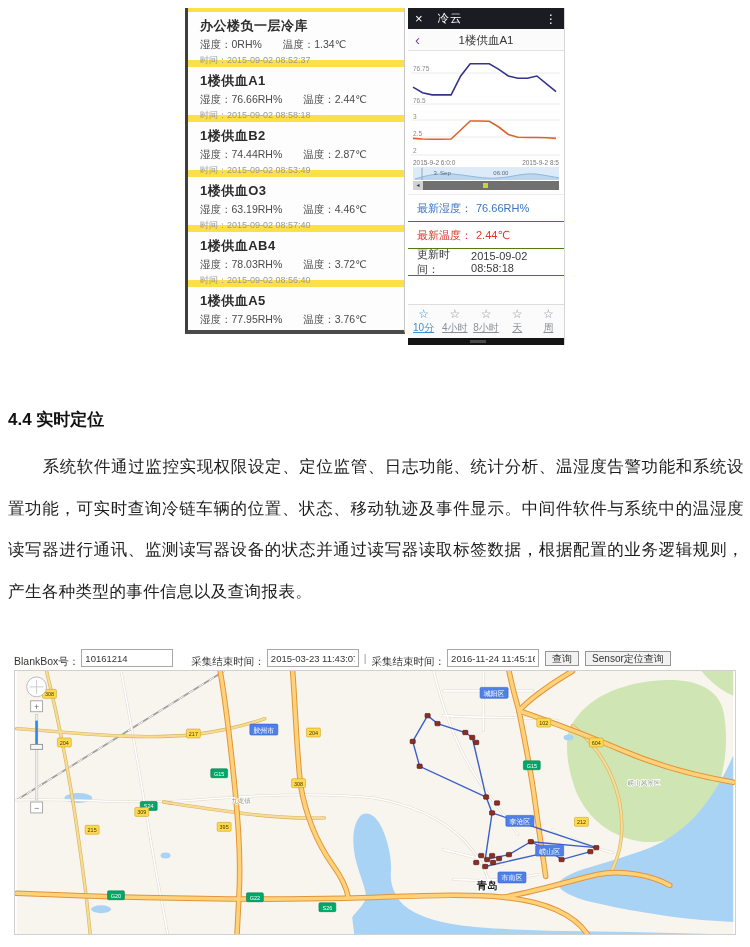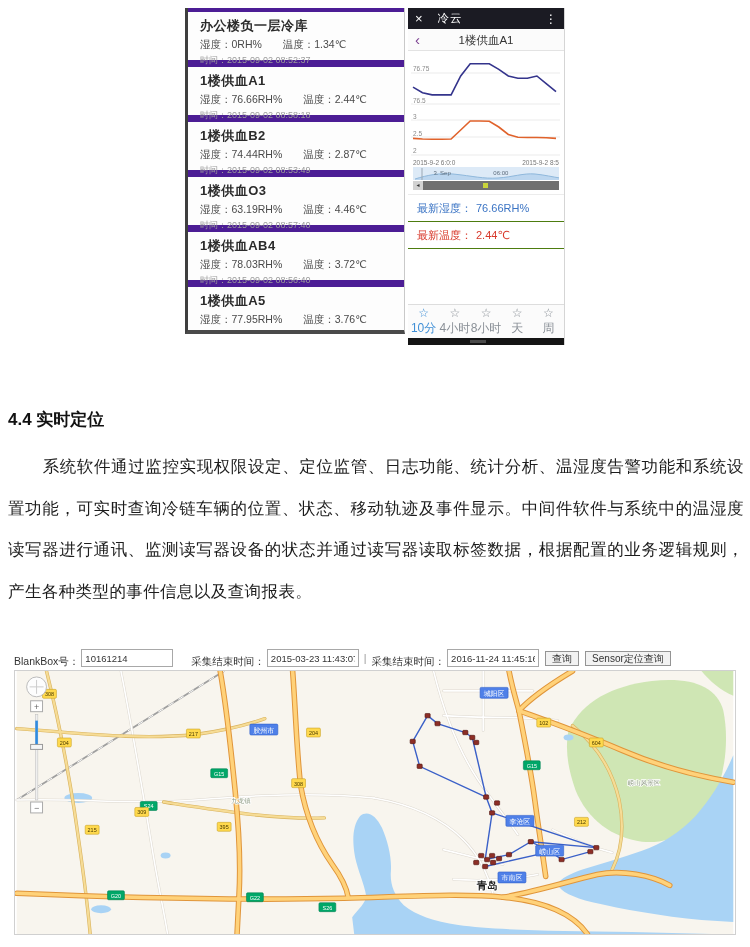--- a/index.html
+++ b/index.html
@@ -1,21 +1,21 @@
 <!DOCTYPE html>
 <html><head>
 <meta charset="utf-8">
 <style>
   * { margin:0; padding:0; box-sizing:border-box; }
   body { background:#ffffff; font-family:"Liberation Sans","DejaVu Sans",sans-serif; }
   .page { position:relative; width:750px; height:947px; background:#ffffff; overflow:hidden; }
 
   
   .phone-list { position:absolute; left:185px; top:8px; width:220px; height:326px;
-    background:#4c1d95; border-left:3px solid #3f3f3f; border-bottom:4px solid #4a4a4a;
+    background:#fde047; border-left:3px solid #3f3f3f; border-bottom:4px solid #4a4a4a;
     border-right:1px solid #c9c9c9; overflow:hidden; padding-top:4px; }
   .sensor-card { background:#fdfdfd; height:48px; margin-bottom:7px; padding:5px 12px 0 12px; }
   .card-title { font-size:13px; font-weight:600; color:#2b2b2b; letter-spacing:.5px; }
   .card-line { margin-top:3px; font-size:10.5px; color:#4a4a4a; }
   .card-line .pair2 { margin-left:18px; }
   .card-time { margin-top:2px; font-size:9px; color:#9a9a9a; }
 
   
   .phone-detail { position:absolute; left:408px; top:8px; width:157px; height:337px;
     background:#ffffff; border-right:1px solid #d5d5d5; overflow:hidden; }
@@ -41,21 +41,21 @@
   .scrollbar .mark { position:absolute; left:48%; top:2px; width:5px; height:5px; background:#c9d43b; }
   .info-rows { margin-top:4px; border-top:1px solid #ececec; }
   .info-row { height:27px; display:flex; align-items:center; padding-left:9px;
     border-bottom:1px solid #4d7c0f; font-size:11px; }
   .info-row .val { margin-left:4px; }
   .c-blue { color:#3b74c4; } .c-red { color:#d8392b; } .c-dark { color:#3a3a3a; }
   .tabbar { position:absolute; bottom:7px; left:0; width:100%; height:34px; border-top:1px solid #dddddd;
     background:#fbfbfb; display:flex; }
   .tab { flex:1; display:flex; flex-direction:column; align-items:center; justify-content:center; color:#8a9097; }
   .tab .star { font-size:12px; line-height:12px; }
-  .tab .tlabel { font-size:12px; margin-top:1px; }
+  .tab .tlabel { font-size:10px; margin-top:1px;text-decoration:underline; }
   .tab.active { color:#3f8fd6; }
   .phone-bottom-bar { position:absolute; bottom:0; left:0; width:100%; height:7px; background:#141414; }
   .phone-bottom-bar .notch { position:absolute; left:40%; top:2px; width:16px; height:3px; background:#4a4a4a; }
 
   
   .sec-heading { position:absolute; left:8px; top:408px; font-size:17px; font-weight:bold; color:#111; }
   .body-text { position:absolute; left:8px; top:446px; width:736px; font-size:16.5px; line-height:41.5px;
     color:#1c1c1c; text-align:justify; text-indent:2.1em; letter-spacing:.4px; }
 
   
@@ -189,20 +189,24 @@
     </div>
 
     <div class="info-rows">
       <div class="info-row c-blue">
         <span>最新湿度：</span>
         <span class="val">76.66RH%</span>
       </div>
       <div class="info-row c-red">
         <span>最新温度：</span>
         <span class="val">2.44℃</span>
+      </div>
+      <div class="info-row c-dark">
+        <span>更新时间：</span>
+        <span class="val">2015-09-02 08:58:18</span>
       </div>
     </div>
 
     <div class="tabbar">
       <div class="tab active">
         <span class="star">☆</span>
         <span class="tlabel">10分</span>
       </div>
       <div class="tab">
         <span class="star">☆</span>

